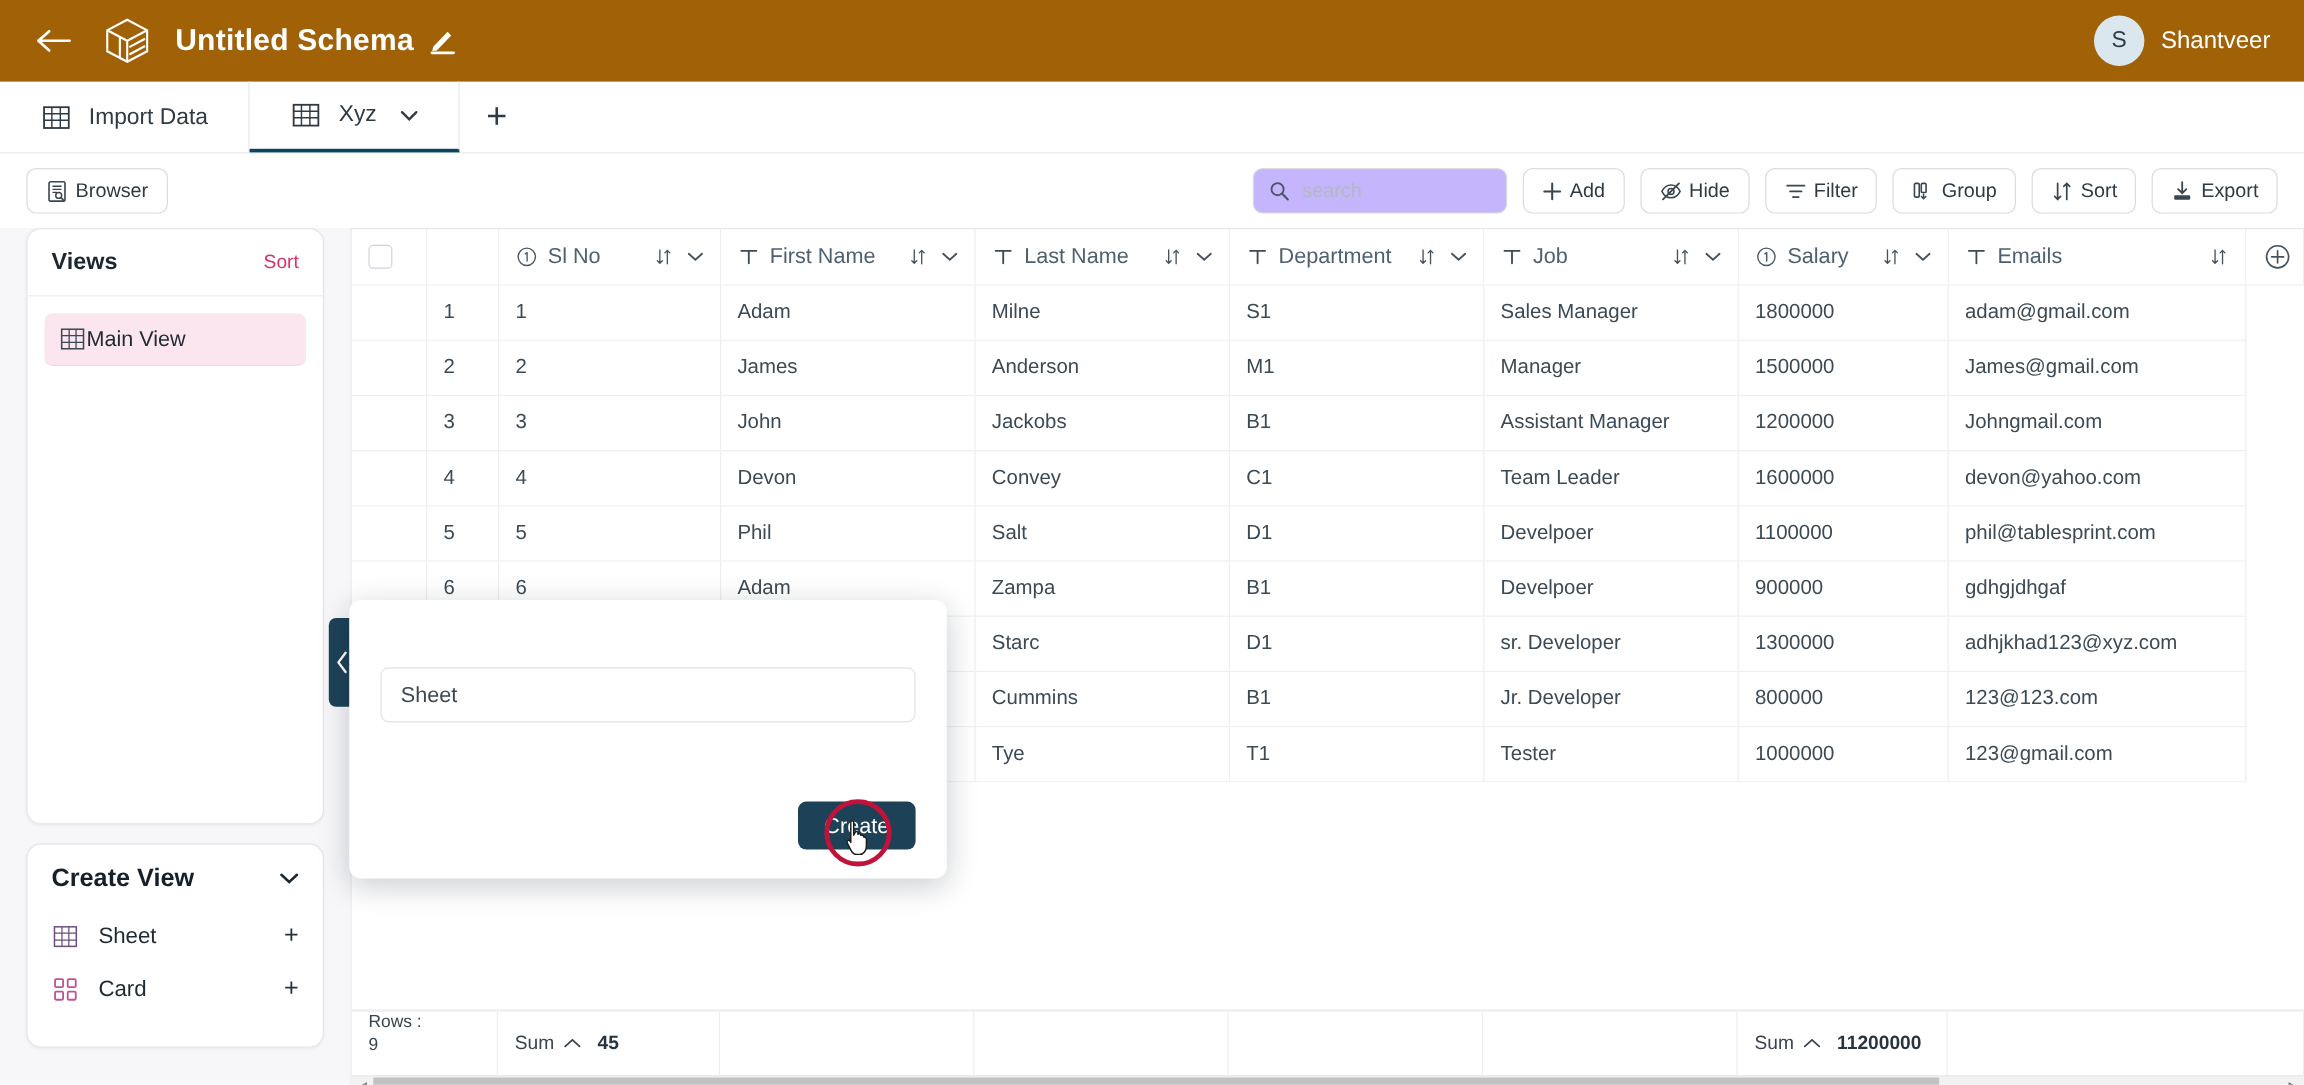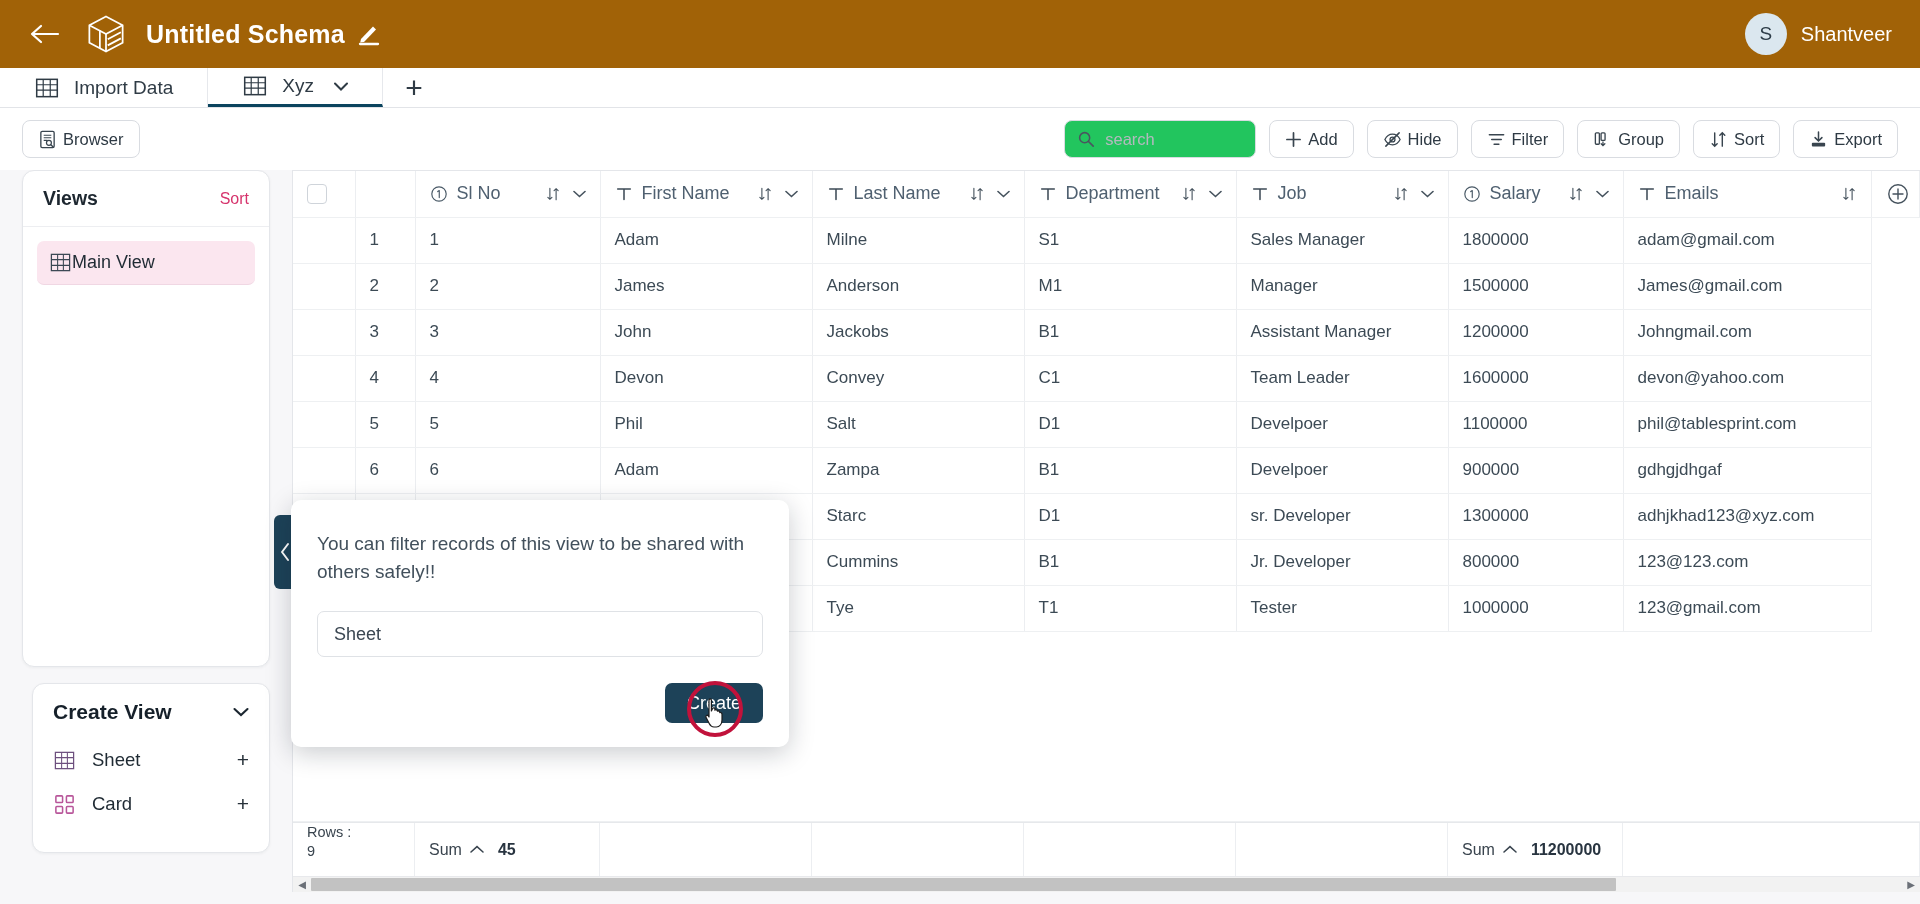--- a/index.html
+++ b/index.html
@@ -25,21 +25,21 @@
   .edit-pencil { margin-left: 12px; display:inline-flex; align-items:center; cursor:pointer; }
   .user-block { position:absolute; right: 28px; top: 50%; transform: translateY(-50%); display:flex; align-items:center; gap: 14px; cursor:pointer;}
   .avatar {
     width: 42px; height: 42px; border-radius: 50%; background:#dbe7ef; color:#2d3c48;
     display:flex; align-items:center; justify-content:center; font-size: 19px; font-weight: 500;
   }
   .user-name { font-size: 20px; color:#ffffff; }
 
   
   .tabstrip {
-    height: 40px; background:#ffffff; display:flex; align-items:stretch;
+    height: 60px; background:#ffffff; display:flex; align-items:stretch;
     border-bottom: 1px solid #e2e4e8;
   }
   .tab {
     display:flex; align-items:center; gap: 14px; padding: 0 34px;
     border-right: 1px solid #e6e8ec; cursor:pointer; position:relative;
     font-size: 19px; color:#2f3b45; min-width: 160px;
   }
   .tab.active { border-bottom: 3px solid #0b445e; }
   .tab .tab-label { white-space: nowrap; }
   .tab .caret { font-size: 13px; color:#33414c; margin-left: 6px; }
@@ -54,22 +54,22 @@
     padding: 0 22px; position:relative;
   }
   .btn {
     display:inline-flex; align-items:center; gap: 6px;
     height: 38px; padding: 0 15px;
     border: 1px solid #d9dce1; border-radius: 8px; background:#fff;
     font-size: 16.5px; color:#2e3a44; cursor:pointer; white-space:nowrap;
   }
   .toolbar-right { margin-left: auto; display:flex; align-items:center; gap: 13px; }
   .searchbox {
-    display:flex; align-items:center; gap: 10px; width: 192px; height: 38px;
-    border:1px solid #d9dce1; border-radius: 8px; padding: 0 12px; background:#22c55e;
+    display:flex; align-items:center; gap: 10px; width: 212px; height: 38px;
+    border:1px solid #d9dce1; border-radius: 8px; padding: 0 12px; background:#c4b5fd;
   }
   .searchbox input {
     border:none; outline:none; font-size: 16.5px; width: 100%;
     font-family:"Liberation Sans", sans-serif; color:#3a464f; background:transparent;
   }
   .searchbox input::placeholder { color:#b4b9bf; }
 
   
   .body-area { display:flex; height: calc(904px - 68px - 52px - 62px); padding: 0 0 0 22px; gap: 22px; }
 
@@ -87,21 +87,21 @@
   .views-head .t { font-size: 19.5px; font-weight: bold; color:#1d2730; }
   .views-head .sortlink { font-size: 16px; color:#d6336c; cursor:pointer; font-weight:500;}
   .views-list { padding: 14px 14px; }
   .view-item {
     display:flex; align-items:center; padding: 10px 12px;
     border-radius: 7px; cursor:pointer; font-size: 18px; color:#1f2a33;
     border-bottom: 1px solid #f0f1f3;
   }
   .view-item.selected { background:#fbe6ef; border-bottom: 1px solid #f0d7e3;}
 
-  .create-panel { flex: none; margin-left: 10px; }
+  .create-panel { flex: none; }
   .create-head {
     display:flex; align-items:center; justify-content:space-between;
     padding: 16px 20px 10px 20px;
   }
   .create-head .t { font-size: 21px; font-weight: bold; color:#16202a; }
   .create-head .chev { color:#1b2630; font-size: 15px; }
   .create-list { padding: 4px 20px 26px 20px; }
   .create-item {
     display:flex; align-items:center; gap: 16px; padding: 10px 0;
     font-size: 18.5px; color:#1f2a33; cursor:pointer;
@@ -734,21 +734,20 @@
     </div>
   </div>
 
   <div class="collapse-handle">
     <svg width="13" height="20" viewBox="0 0 13 20">
         <path d="M9 2 L3 10 L9 18" stroke="#ffffff" stroke-width="2" fill="none" stroke-linecap="round" stroke-linejoin="round"></path>
       </svg>
   </div>
 
   <div class="dialog">
-    <div class="dialog-text">You can filter records of this view to be shared with others safely!!</div>
     <input class="dialog-input" type="text" value="Sheet" style="">
     <div class="dialog-actions">
       <button class="create-btn">Create</button>
       <div class="click-ring"></div>
       <div class="cursor-hand">
         <svg width="26" height="32" viewBox="0 0 26 32">
           <path d="M8 3 C8 1.6 10.4 1.6 10.4 3 L10.4 14 L11.6 11.6 C12.2 10.4 14.4 11 13.9 12.4
                    L13.9 13.2 C14.6 12.3 16.6 12.9 16.4 14.2 C17.2 13.6 18.9 14.2 18.8 15.6
                    C19.6 15.3 21 15.9 21 17.4 L21 23 C21 27 18.6 30 15.4 30 L13 30
                    C10.6 30 9.2 28.6 8.2 26.6 L5 20.4 C4.2 18.8 6.4 17.4 7.4 19 L8 20 Z" fill="#ffffff" stroke="#1c1c1c" stroke-width="1.2" stroke-linejoin="round"></path>

